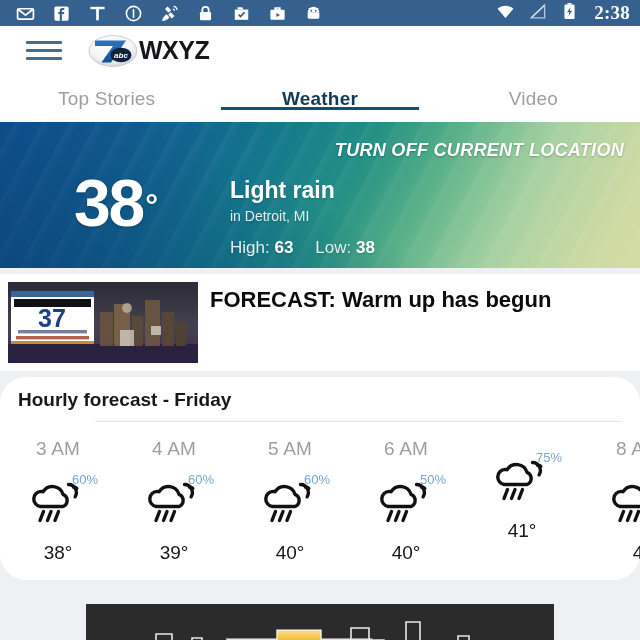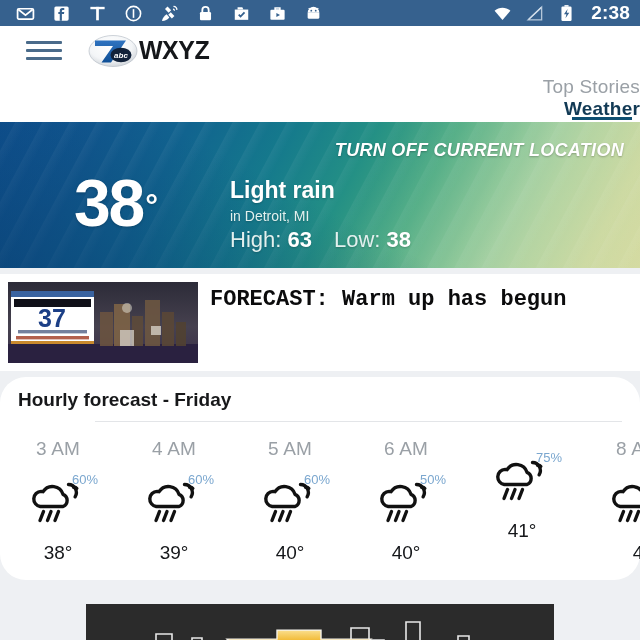--- a/index.html
+++ b/index.html
@@ -10,21 +10,21 @@
     -webkit-font-smoothing:antialiased;
   }
   .app { width:640px; height:640px; position:relative; overflow:hidden; }
 
   
   .statusbar {
     height:26px; background:#36618e; display:flex; align-items:center;
     padding:0 10px; color:#fff; position:relative;
   }
   .sb-left { display:flex; align-items:center; gap:17px; flex:1; padding-left:6px;}
-  .sb-right { display:flex; align-items:center; gap:13px; }
+  .sb-right { display:flex; gap:13px;font-family:Liberation Serif, serif; }
   .sb-ico { width:19px; height:19px; display:block; }
   .sb-ico svg { width:100%; height:100%; display:block; fill:#ffffff; }
   .sb-time { font-size:19px; font-weight:700; letter-spacing:.2px; margin-left:2px; }
 
   
   .header {
     height:50px; background:#ffffff; display:flex; align-items:center;
     padding:0 0 0 26px; border-bottom:1px solid #fff;
   }
   .hamburger { width:36px; height:26px; display:flex; flex-direction:column;
@@ -32,23 +32,22 @@
   .hamburger i { display:block; height:3px; background:#4a6b8a; border-radius:1px; }
   .brand { display:flex; align-items:center; margin-left:26px; }
   .brand-logo { width:50px; height:34px; position:relative; }
   .brand-name {
     font-size:25px; font-weight:700; color:#15171a; letter-spacing:-0.5px;
     margin-left:1px;
   }
 
   
   .tabs {
-    height:46px; background:#fff; display:flex; align-items:flex-end;
+    height:46px; background:#fff; display:flex; align-items:center;
     position:relative;
-    flex-direction:column;
   }
   .tab {
     flex:1; display:flex; align-items:center; justify-content:center;
     font-size:19px; color:#9aa0a6; letter-spacing:.2px; position:relative;
     cursor:pointer;
   }
   .tab.active { color:#123a55; font-weight:700; }
   .tab.active:after {
     content:""; position:absolute; left:8px; right:8px; bottom:0;
     height:3px; background:#0e4f72;
@@ -84,33 +83,33 @@
     letter-spacing:-2px; width:230px; text-align:center;
     text-shadow:0 1px 3px rgba(0,0,0,.22);
   }
   .big-temp sup { font-size:32px; font-weight:700; vertical-align:top;
     position:relative; top:2px; left:2px; letter-spacing:0; }
   .hero-meta { padding-top:4px; color:#eaf5f2; }
   .cond { font-size:23px; font-weight:700; color:#ffffff; line-height:28px;
     text-shadow:0 1px 2px rgba(0,0,0,.2); }
   .place { font-size:14px; color:#e2f0ee; margin-top:4px;
     text-shadow:0 1px 2px rgba(0,0,0,.2); }
-  .hilo { font-size:22px; color:#e2f0ee; margin-top:3px;
+  .hilo { font-size:17px; color:#e2f0ee; margin-top:14px;
     text-shadow:0 1px 2px rgba(0,0,0,.2); }
   .hilo b { font-weight:700; color:#fff; }
   .hilo .gap { display:inline-block; width:22px; }
 
   
   .card { background:#fff; margin-top:6px; }
   .article { display:flex; align-items:flex-start; padding:8px 0 0 0; height:97px; }
   .thumb { width:190px; height:81px; margin-left:8px; flex:none;
     position:relative; overflow:hidden; background:#ef4444; }
   .article-title {
     font-size:22px; font-weight:700; color:#0b0b0c; line-height:27px;
-    margin-left:12px; margin-top:4px; padding-right:10px;font-family:Liberation Mono, monospace;
+    margin-left:12px; margin-top:4px; padding-right:10px;
   }
 
   
   .hourly { padding:12px 0 16px 0;border-radius:26px; }
   .hourly-head { font-size:19px; font-weight:700; color:#17181a;
     padding:0 0 10px 18px; }
   .hr-rule { height:1px; background:#e3e5e8; margin:0 18px 0 95px; }
   .hours { display:flex; padding-top:16px; }
   .hour { width:116px; flex:none; text-align:center; position:relative; }
   .h-label { font-size:19px; color:#9aa0a6; letter-spacing:.2px; }

